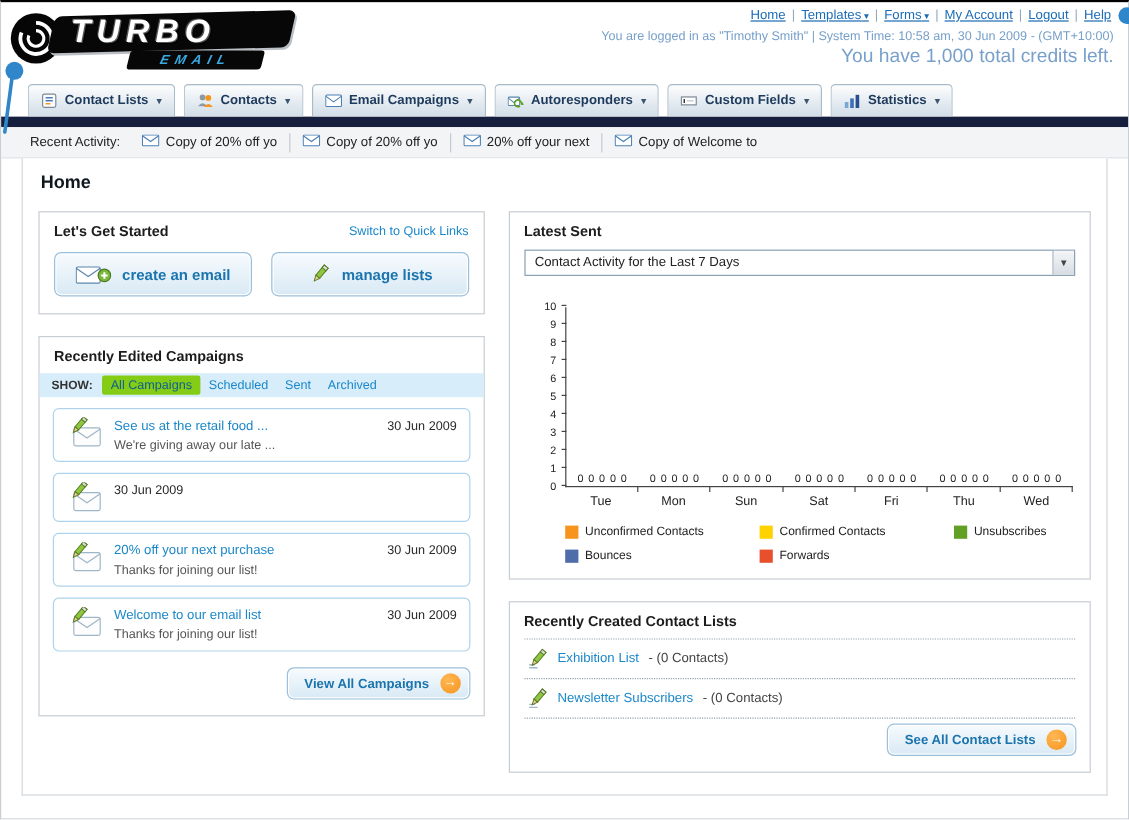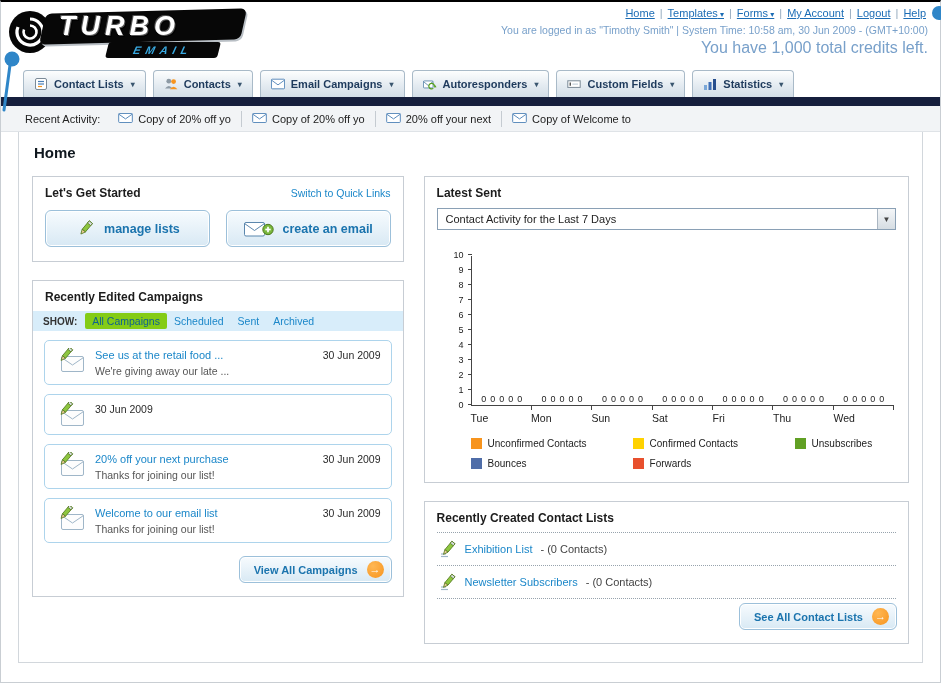--- a/index.html
+++ b/index.html
@@ -81,21 +81,21 @@
   .select-arrow-box{width:18px;height:20px;background:linear-gradient(#f4f6f8,#d6dde3);border-left:1px solid #aab6c2;display:flex;align-items:center;justify-content:center;font-size:8px;color:#444}
   .chart{padding:14px 14px 0 46px;position:relative}
   .plot-area{position:relative;height:150px;border-left:1px solid #444;border-bottom:1px solid #444;display:flex}
   .cgroup{flex:1;position:relative}
   .cgroup::after{content:"";position:absolute;right:0;bottom:-5px;width:1px;height:5px;background:#444}
   .zeros{position:absolute;bottom:1px;left:0;right:0;display:flex;justify-content:center;gap:4px}
   .zeros span{font-size:9px;color:#222}
   .ytick-label{position:absolute;left:-26px;width:18px;text-align:right;font-size:9px;color:#222}
   .ytick{position:absolute;left:-4px;width:4px;height:1px;background:#444}
   .xlabels{display:flex;margin-top:6px}
-  .xlab{flex:1;text-align:left;font-size:10.5px;color:#222}
+  .xlab{flex:1;text-align:center;font-size:10.5px;color:#222}
   .legend{display:flex;flex-wrap:wrap;padding:14px 8px 4px 46px}
   .legend-item{display:flex;align-items:center;gap:6px;margin-bottom:9px}
   .legend-item:nth-child(1){width:162px}
   .legend-item:nth-child(2){width:162px}
   .legend-item:nth-child(3){width:105px}
   .legend-item:nth-child(4){width:162px}
   .legend-item:nth-child(5){width:105px}
   .swatch{width:11px;height:11px;display:inline-block}
   .legend-label{font-size:10px;color:#222}
 
@@ -248,41 +248,41 @@
       <div class="left-col">
 
         <div class="panel gs-panel">
           <div class="panel-header">
             <span class="panel-title">Let's Get Started</span>
             <span class="switch-link">Switch to Quick Links</span>
           </div>
           <div class="gs-buttons">
             <div class="gs-btn">
               <span>
+                <svg width="30" height="18" viewBox="0 0 30 18">
+                  <rect x="0.5" y="2.5" width="20" height="13.5" rx="1.5" fill="#fff" stroke="#5b87ad"></rect>
+                  <path d="M0.5 3.5 L10.5 10.5 L20.5 3.5" fill="none" stroke="#5b87ad"></path>
+                  <circle cx="24" cy="9.5" r="5.2" fill="#7ab83c" stroke="#4e7a1e"></circle>
+                  <line x1="24" y1="6.8" x2="24" y2="12.2" stroke="#fff" stroke-width="1.7"></line>
+                  <line x1="21.3" y1="9.5" x2="26.7" y2="9.5" stroke="#fff" stroke-width="1.7"></line>
+                </svg>
+              </span>
+              <span>create an email</span>
+            </div>
+            <div class="gs-btn">
+              <span>
                 <svg width="20" height="20" viewBox="0 0 20 20">
                   <g transform="rotate(40 10 10)">
                     <rect x="8" y="1" width="4.2" height="11" fill="#8dc63f" stroke="#557a1f" stroke-width="0.8"></rect>
                     <rect x="8" y="1" width="4.2" height="2.8" fill="#d7dde2" stroke="#557a1f" stroke-width="0.8"></rect>
                     <polygon points="8,12 12.2,12 10.1,16.5" fill="#f0cd9a" stroke="#557a1f" stroke-width="0.8"></polygon>
                   </g>
                 </svg>
               </span>
               <span>manage lists</span>
-            </div>
-            <div class="gs-btn">
-              <span>
-                <svg width="30" height="18" viewBox="0 0 30 18">
-                  <rect x="0.5" y="2.5" width="20" height="13.5" rx="1.5" fill="#fff" stroke="#5b87ad"></rect>
-                  <path d="M0.5 3.5 L10.5 10.5 L20.5 3.5" fill="none" stroke="#5b87ad"></path>
-                  <circle cx="24" cy="9.5" r="5.2" fill="#7ab83c" stroke="#4e7a1e"></circle>
-                  <line x1="24" y1="6.8" x2="24" y2="12.2" stroke="#fff" stroke-width="1.7"></line>
-                  <line x1="21.3" y1="9.5" x2="26.7" y2="9.5" stroke="#fff" stroke-width="1.7"></line>
-                </svg>
-              </span>
-              <span>create an email</span>
             </div>
           </div>
         </div>
 
         <div class="panel">
           <div class="panel-header">
             <span class="panel-title">Recently Edited Campaigns</span>
           </div>
           <div class="show-row">
             <span class="show-label">SHOW:</span>

